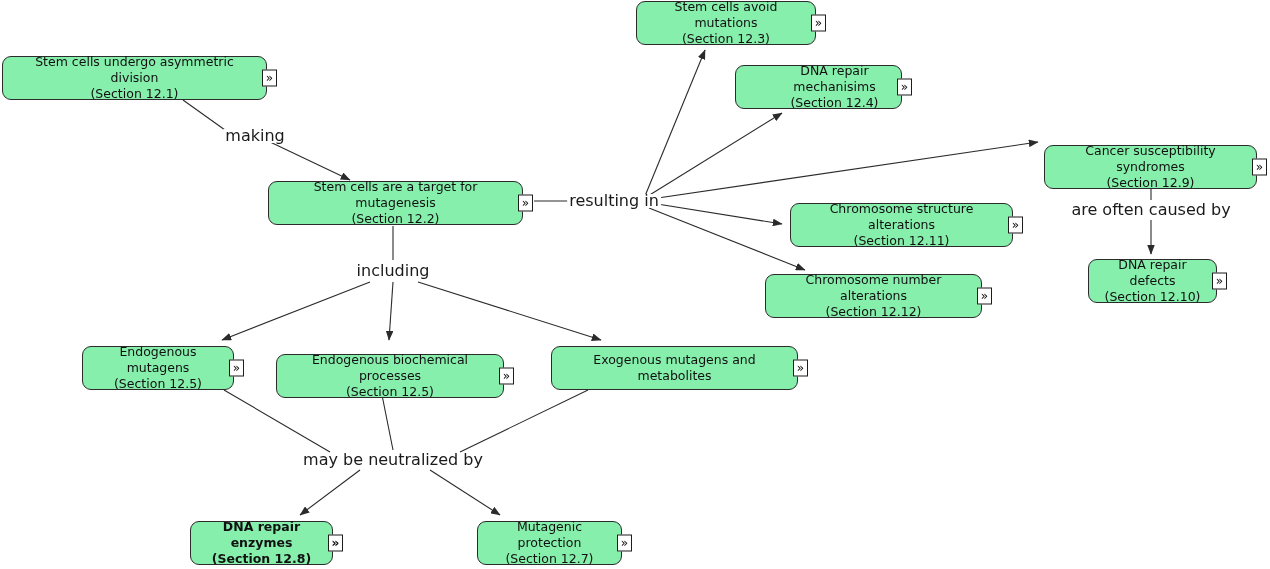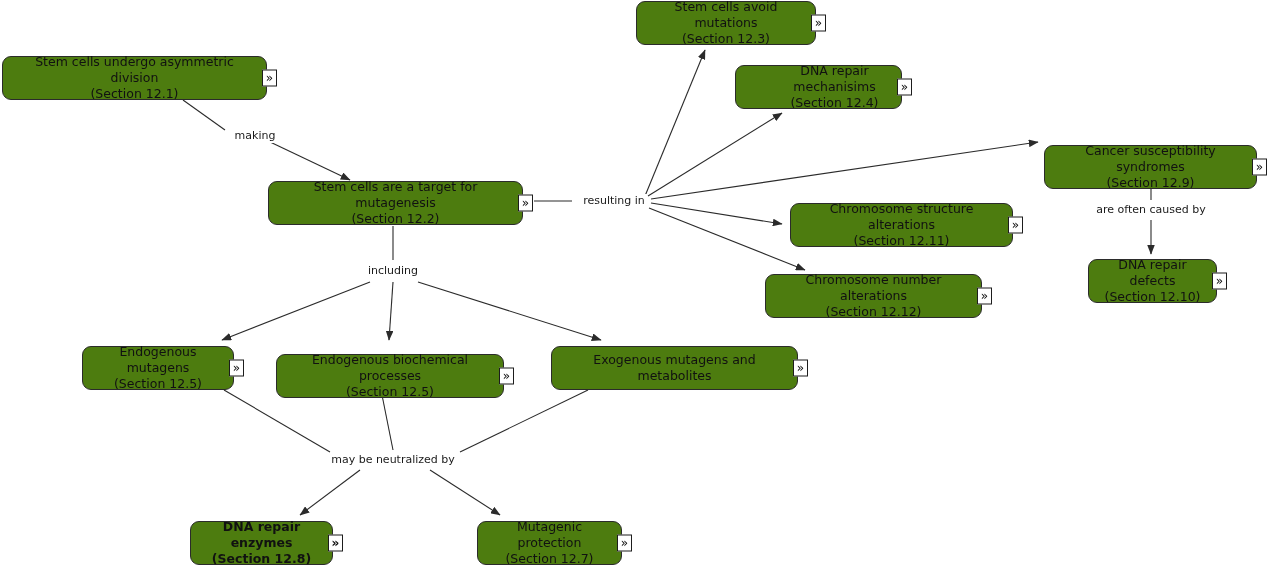--- a/index.html
+++ b/index.html
@@ -27,32 +27,32 @@
     height: 569px;
   }
   .edge-line {
     stroke: #2b2b2b;
     stroke-width: 1.1;
     fill: none;
   }
   .edge-label {
     position: absolute;
     font-family: "DejaVu Sans", sans-serif;
-    font-size: 11px;
+    font-size: 16px;
     color: #1a1a1a;
     white-space: nowrap;
     background: #ffffff;
     padding: 0 2px;
     line-height: 14px;
     transform: translate(-50%, -50%);
   }
   .node {
     position: absolute;
     box-sizing: border-box;
-    background: #4d7c0f;
+    background: #86efac;
     border: 1.4px solid #2b2b2b;
     border-radius: 9px;
     display: flex;
     align-items: center;
     justify-content: center;
     text-align: center;
     font-family: "DejaVu Sans", sans-serif;
     font-size: 12.5px;
     line-height: 16px;
     color: #111111;

